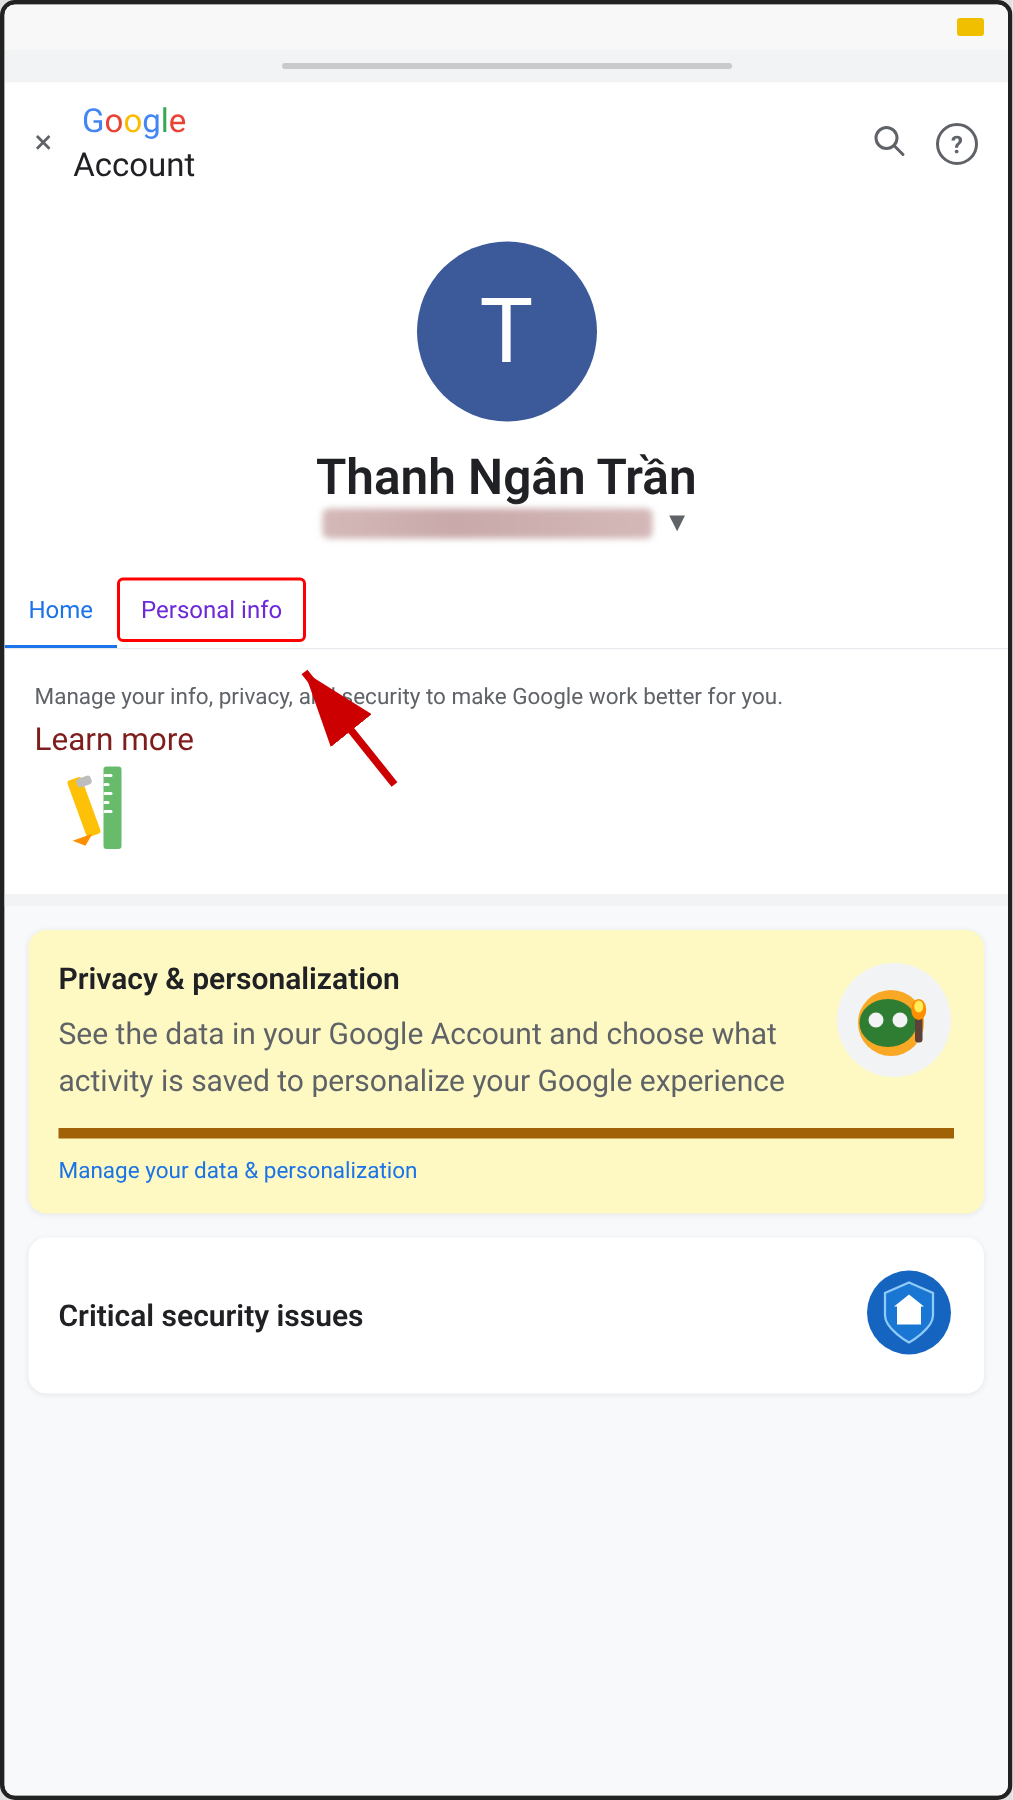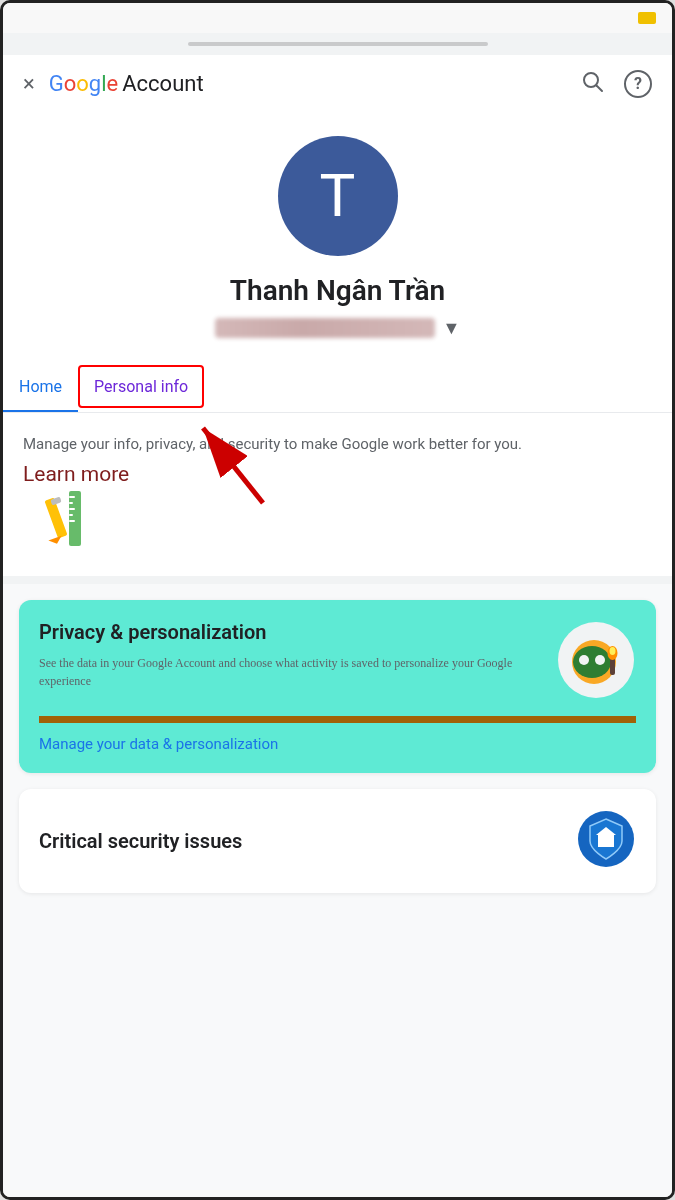--- a/index.html
+++ b/index.html
@@ -74,20 +74,21 @@
       cursor: pointer;
       line-height: 1;
     }
     .google-account-title {
       display: flex;
       align-items: center;
       gap: 4px;
       font-size: 22px;
       font-weight: 400;
       color: #202124;
+      flex-direction: column;
     }
     .g-blue { color: #4285F4; }
     .g-red { color: #EA4335; }
     .g-yellow { color: #FBBC04; }
     .g-green { color: #34A853; }
     .header-right {
       display: flex;
       align-items: center;
       gap: 20px;
     }
@@ -125,24 +126,23 @@
       justify-content: center;
       margin-bottom: 18px;
     }
     .avatar-letter {
       color: #fff;
       font-size: 60px;
       font-weight: 400;
       line-height: 1;
     }
     .profile-name {
-      font-size: 28px;
+      font-size: 33px;
       font-weight: 600;
       color: #202124;
-      margin-bottom: 10px;
       text-align: center;
     }
     .email-row {
       display: flex;
       align-items: center;
       gap: 8px;
       margin-bottom: 8px;
     }
     .email-blurred {
       width: 220px;
@@ -215,45 +215,44 @@
       cursor: pointer;
     }
     .manage-info-icon {
       width: 70px;
       height: 70px;
       margin-left: 16px;
       flex-shrink: 0;
     }
     
     .card {
-      background: #5eead4;
+      background: #fef9c3;
       border-radius: 12px;
       margin: 16px;
       padding: 20px;
       box-shadow: 0 1px 4px rgba(0,0,0,0.08);
     }
     .card-header {
       display: flex;
       align-items: flex-start;
       justify-content: space-between;
     }
     .card-content {
       flex: 1;
     }
     .card-title {
       font-size: 20px;
       font-weight: 600;
       color: #202124;
       margin-bottom: 10px;
     }
     .card-description {
-      font-size: 12px;
+      font-size: 20px;
       color: #5f6368;
       line-height: 1.55;
-      font-family: Liberation Serif, serif;
     }
     .card-icon {
       width: 80px;
       height: 80px;
       margin-left: 16px;
       flex-shrink: 0;
     }
     .card-link {
       display: block;
       margin-top: 16px;

